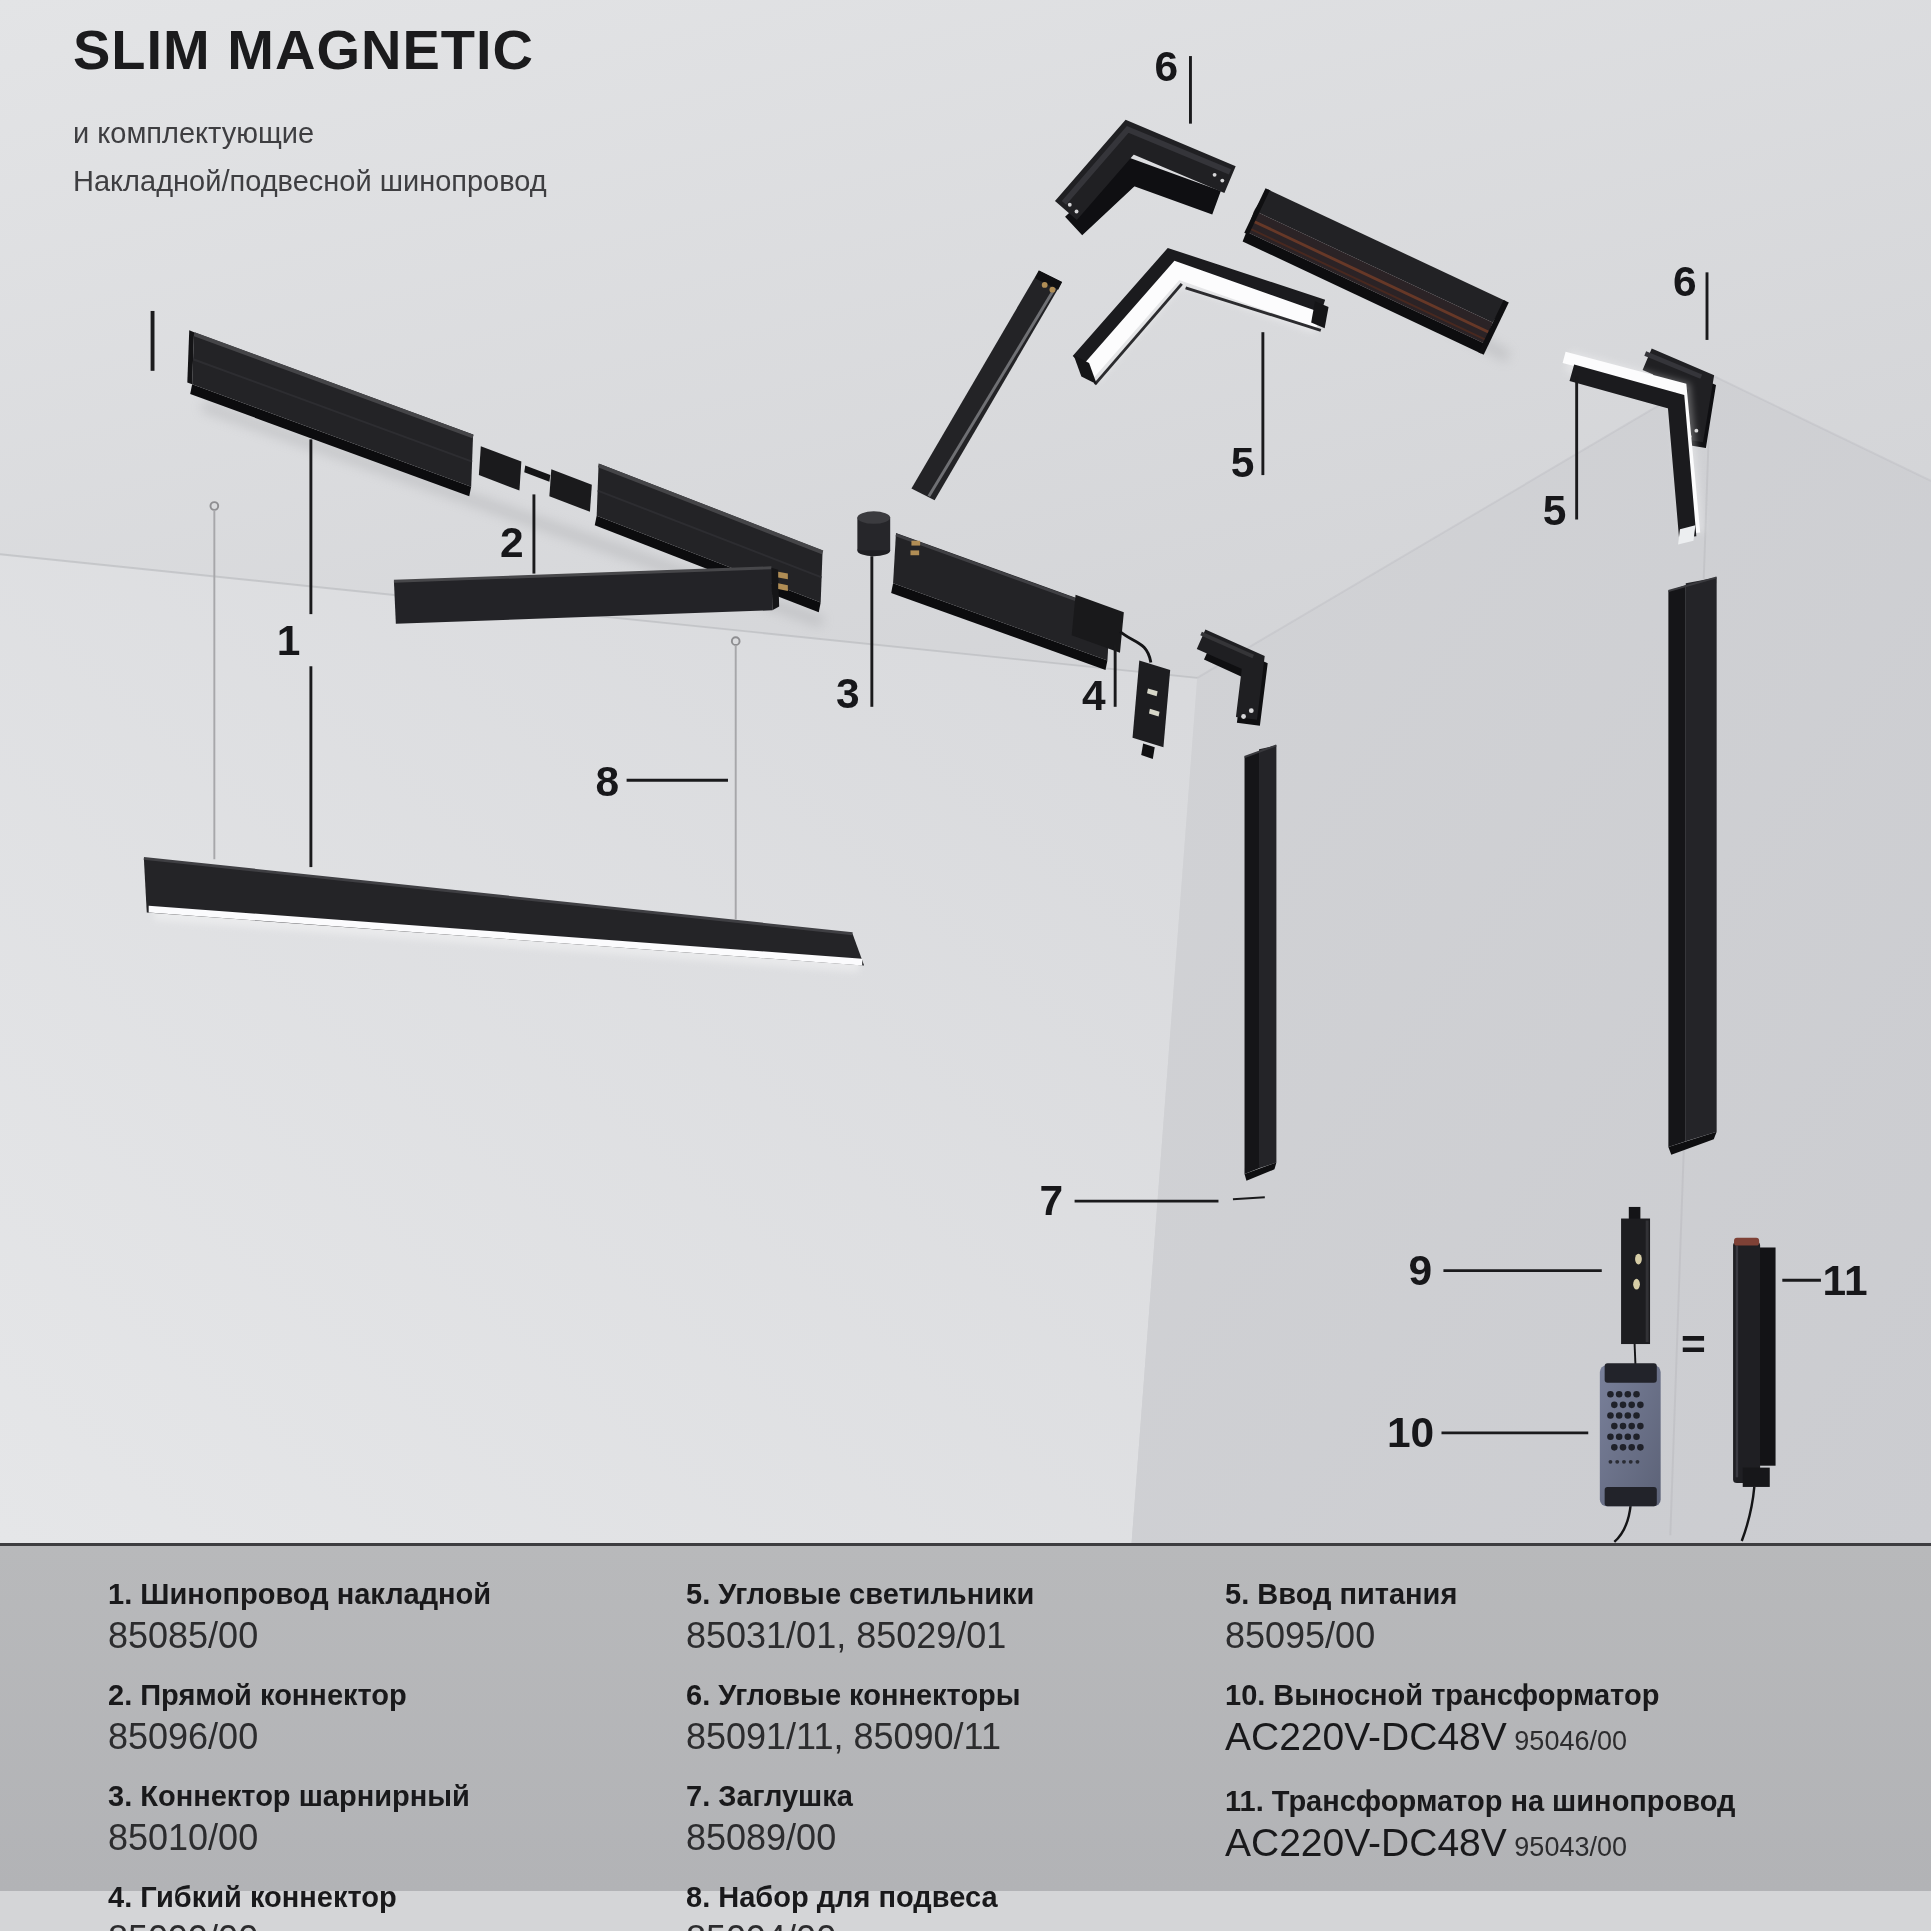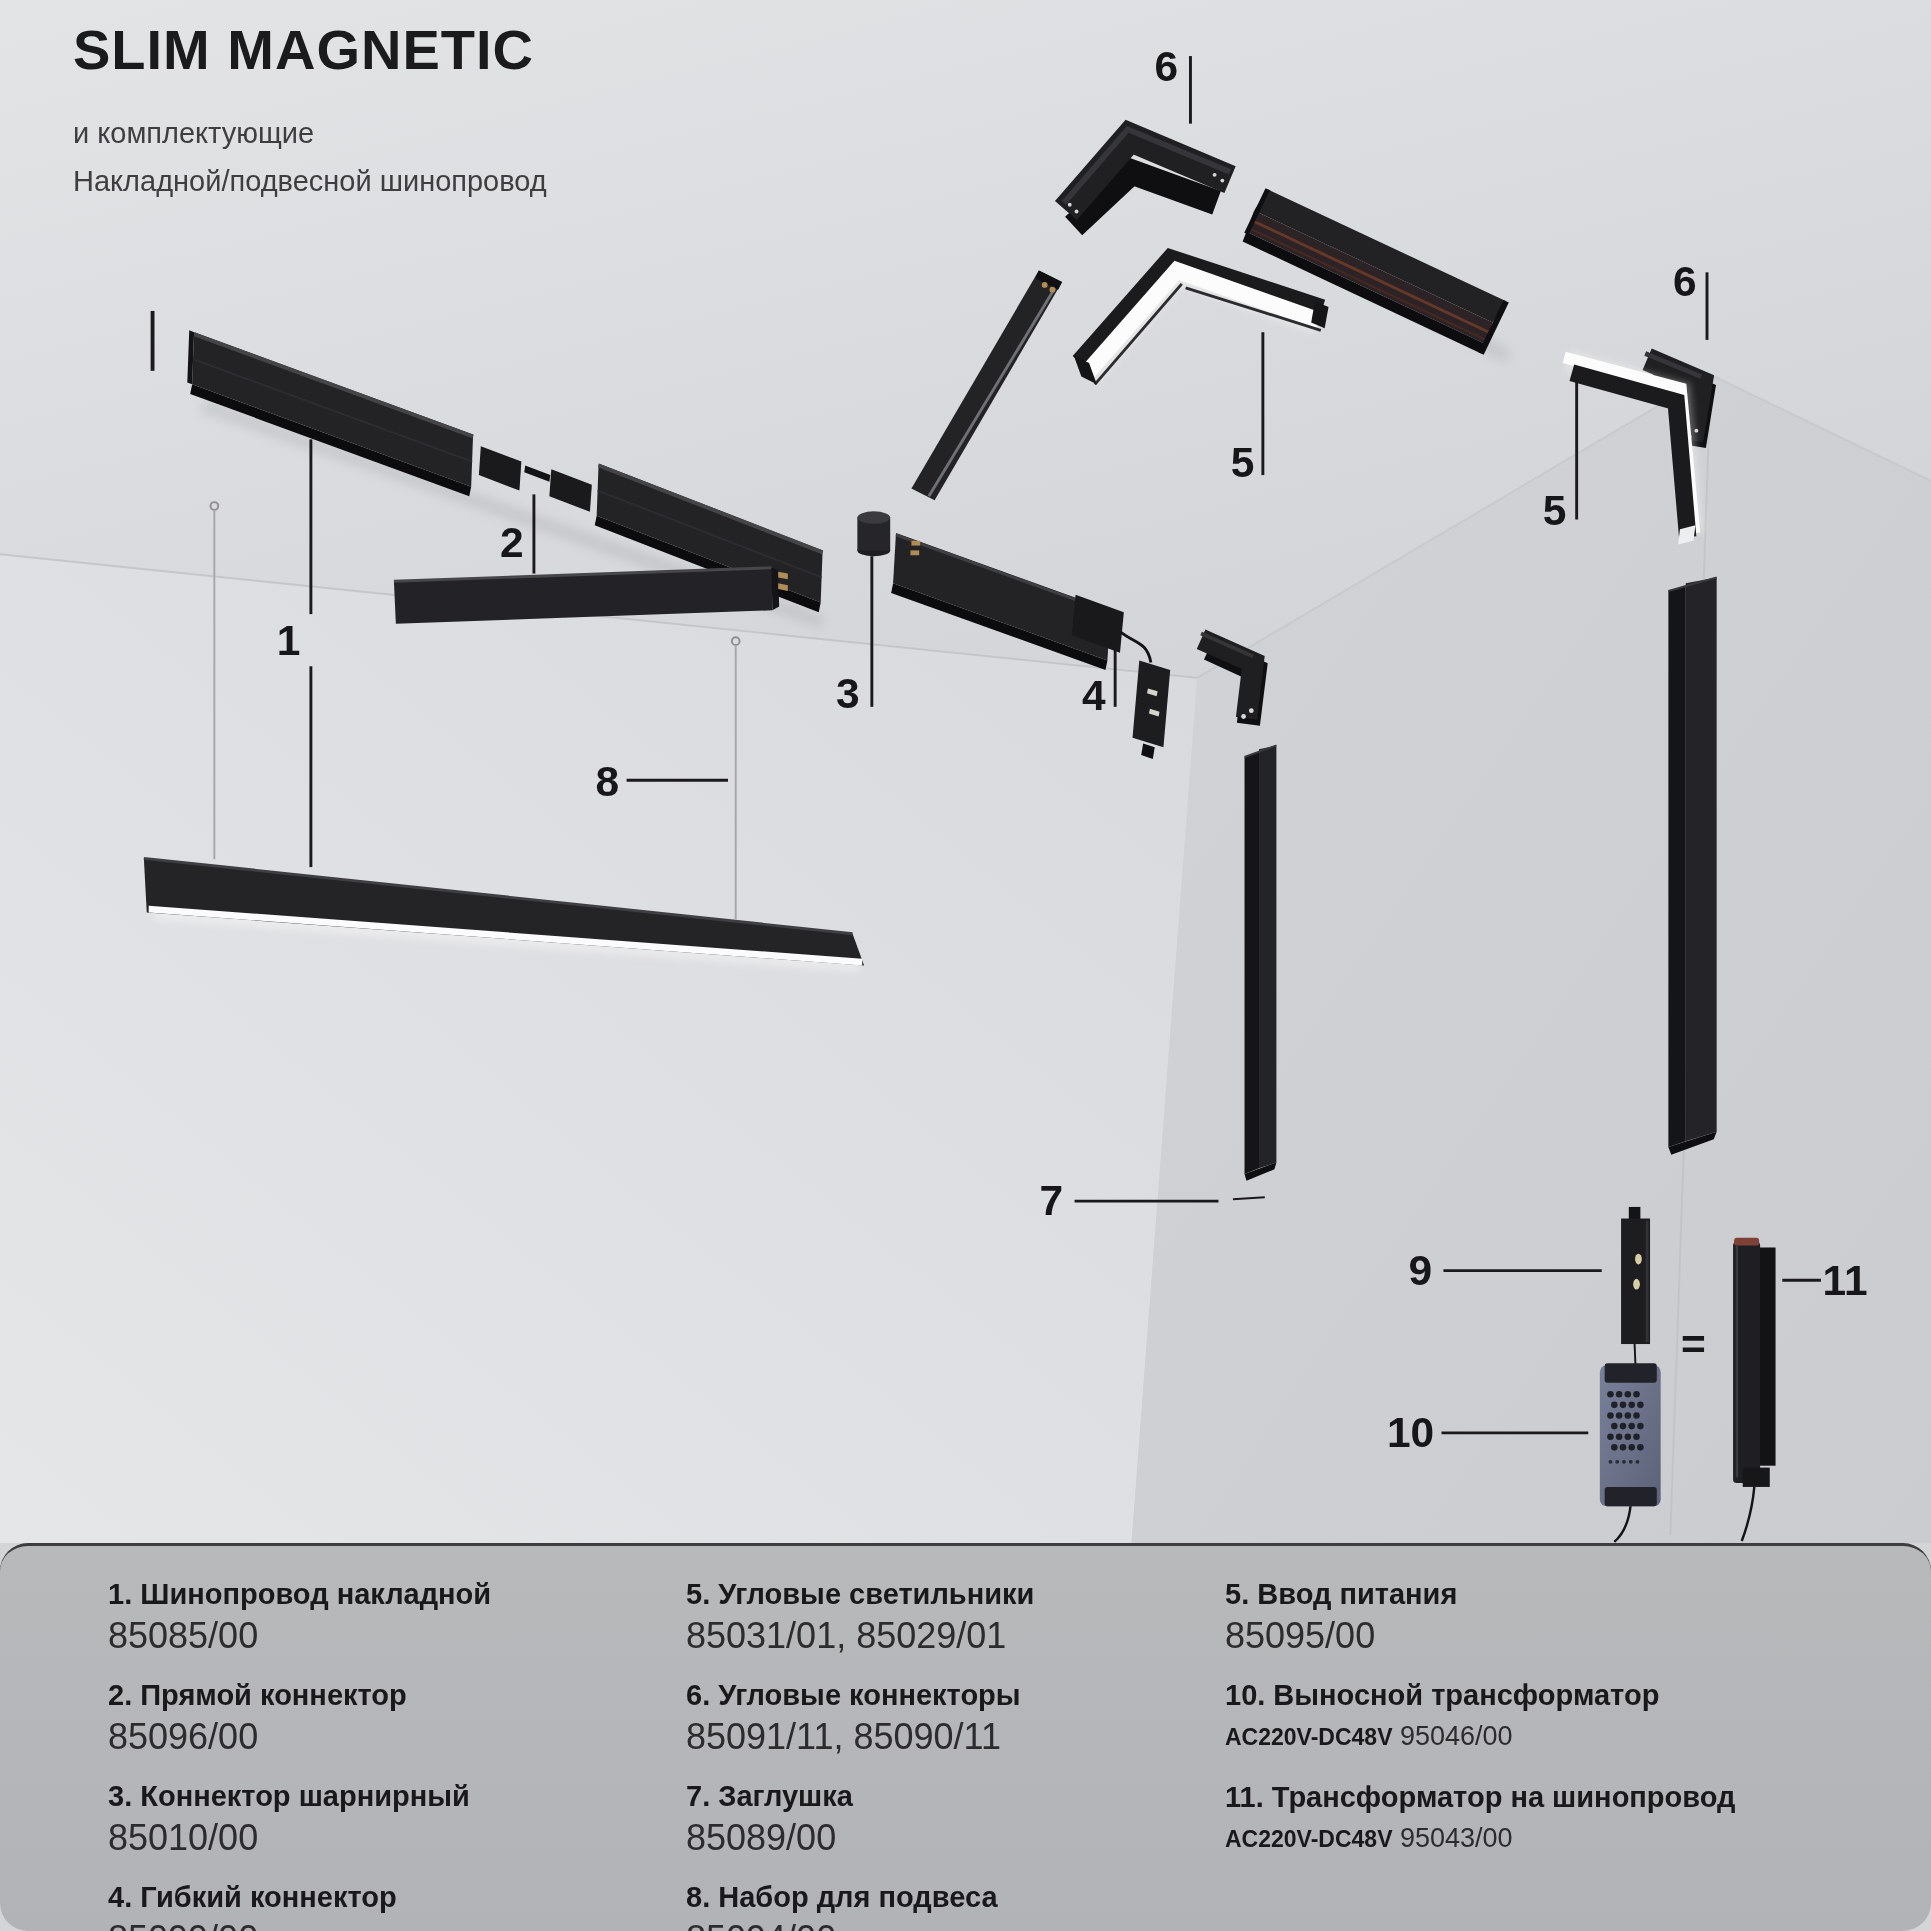--- a/index.html
+++ b/index.html
@@ -4,32 +4,32 @@
 <style>
   html,body{margin:0;padding:0;background:#d4d5d7;}
   .stage{position:relative;width:1931px;height:1931px;overflow:hidden;
          font-family:"Liberation Sans",sans-serif;}
   svg.scene{position:absolute;left:0;top:0;}
   
   .hdr{position:absolute;left:73px;top:17px;}
   .hdr .title{font-size:56px;font-weight:700;letter-spacing:1px;color:#1b1b1d;}
   .hdr .sub{margin-top:27px;font-size:29px;line-height:48px;color:#3e3e41;}
   
-  .legend{position:absolute;left:0;top:1543px;width:1931px;height:388px;
+  .legend{position:absolute;left:0;top:1543px;width:1931px;height:348px;
           background:linear-gradient(#b8b9bb,#b2b3b6);
-          border-top:3.9px solid #3d3d40;box-sizing:border-box;border-radius:28px;}
+          border-top:3.9px solid #3d3d40;box-sizing:border-box;}
   .lcol{position:absolute;top:0;padding-top:29px;}
   .lcol.c1{left:108px;width:541px;}
   .lcol.c2{left:686px;width:512px;}
   .lcol.c3{left:1225px;width:676px;}
   .litem{margin-bottom:23px;}
   .litem .t{font-size:29px;font-weight:700;color:#19191b;line-height:39px;}
   .litem .c{font-size:36px;color:#2c2c2e;line-height:35px;margin-top:3.9px;}
   .litem .spec{font-size:27px;line-height:35px;margin-top:3.9px;color:#2c2c2e;}
-  .litem .spec .b{font-weight:700;font-size:23px;color:#19191b;}
+  .litem .spec .b{font-weight:400;font-size:39px;color:#19191b;}
   .cap-num{font-size:44px;font-weight:700;fill:#17171a;text-anchor:middle;}
 </style>
 </head>
 <body>
 
 <div class="stage">
 
 <svg class="scene" width="1931" height="1543" viewBox="0 0 2000 1598">
   <defs>
     <linearGradient id="bgGrad" x1="0" y1="0" x2="0.4" y2="1">

